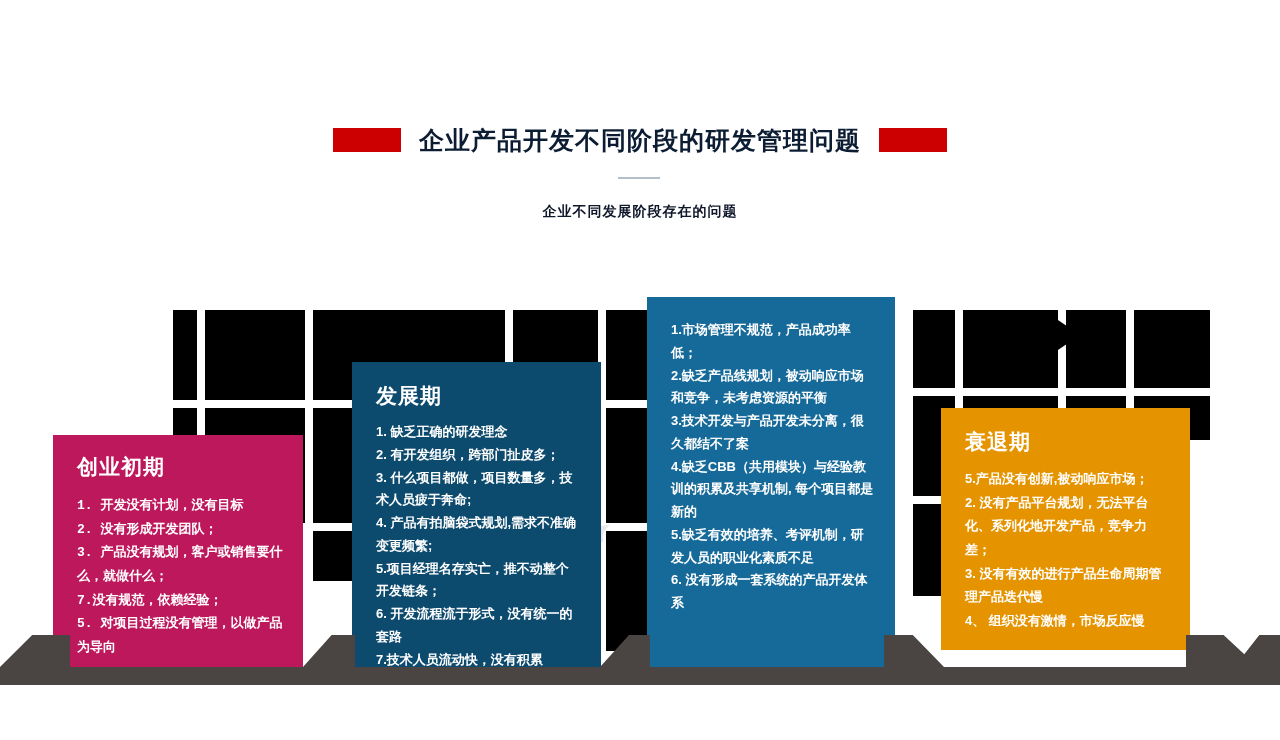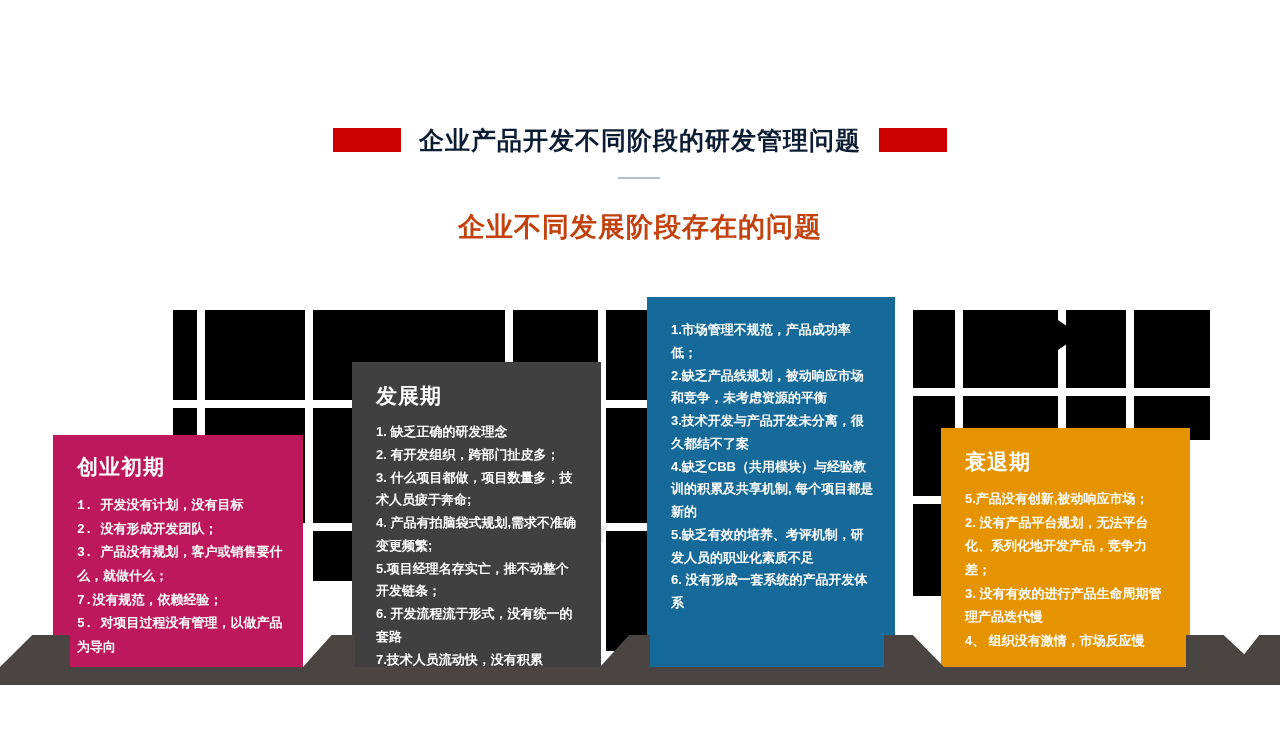--- a/index.html
+++ b/index.html
@@ -56,25 +56,24 @@
     width: 42px;
     height: 2px;
     background: #b3bfc9;
   }
   .title-sub {
     position: absolute;
     left: 0;
     top: 203px;
     width: 1280px;
     text-align: center;
-    font-size: 27px;
-    font-weight: bold;
-    color: #c2410c;
+    font-size: 14px;
+    font-weight: bold;
+    color: #0f172a;
     letter-spacing: 1px;
-    margin-top: 6px;
   }
 
   
   .watermark {
     position: absolute;
     left: 150px;
     top: 300px;
     width: 980px;
     height: 330px;
     font-size: 150px;
@@ -195,23 +194,23 @@
     list-style: none;
   }
   .card-list li {
     font-size: 13px;
     line-height: 1.75;
     font-weight: bold;
     word-break: break-all;
   }
 
   #card-startup  { left: 53px;  top: 435px; width: 250px; height: 235px; background: #be185d; font-family: Liberation Mono, monospace; }
-  #card-growth   { left: 352px; top: 362px; width: 249px; height: 308px; background: #404040; }
+  #card-growth   { left: 352px; top: 362px; width: 249px; height: 308px; background: #0c4a6e; }
   #card-mature   { left: 647px; top: 297px; width: 248px; height: 373px; background: #166a99; }
-  #card-decline  { left: 941px; top: 428px; width: 249px; height: 242px; background: #e59400; }
+  #card-decline  { left: 941px; top: 408px; width: 249px; height: 242px; background: #e59400; }
 
   #card-mature .card-title { margin-bottom: 16px; }
   #card-startup .card-list li { line-height: 1.82; }
   #card-decline .card-list li { line-height: 1.82; }
 </style>
 </head>
 <body>
 
 <div id="slide">
 

